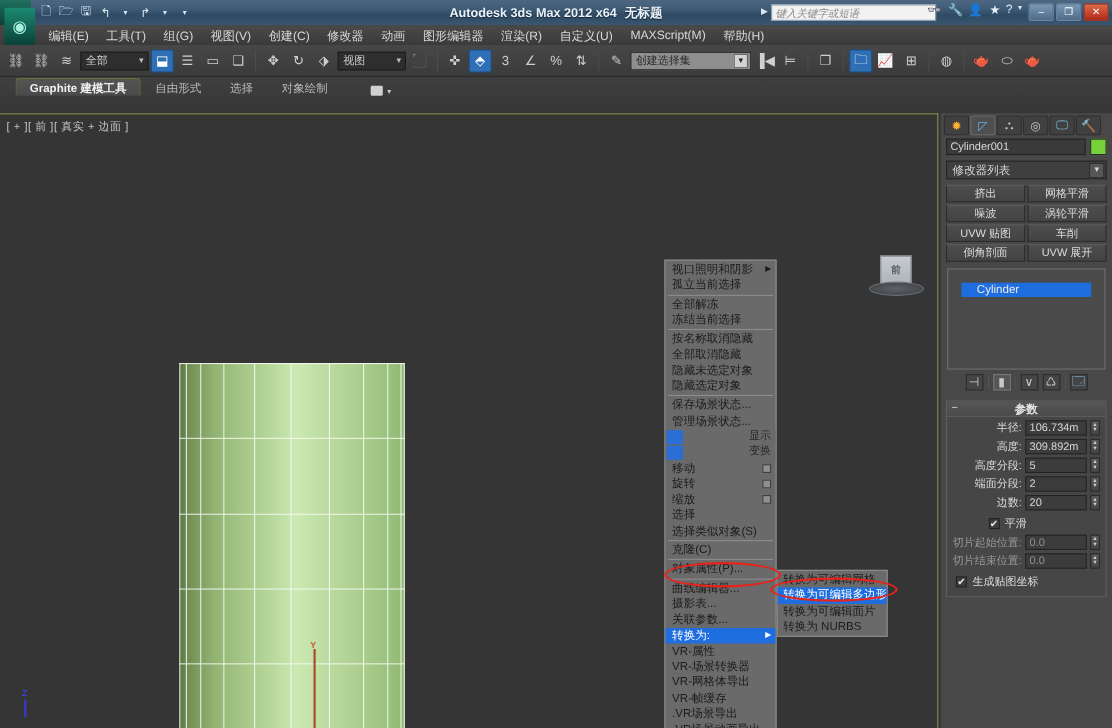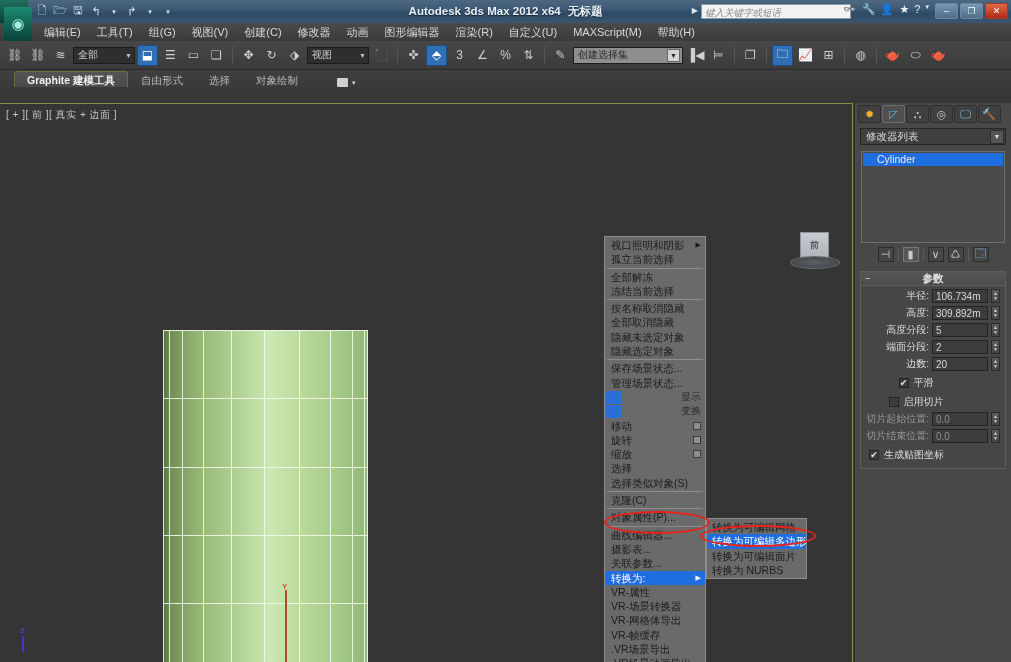--- a/index.html
+++ b/index.html
@@ -216,21 +216,21 @@
     display:flex; align-items:center; justify-content:center; font-size:7px; color:#dcdcdc;
   }
   .cp-btngrid { display:grid; grid-template-columns:1fr 1fr; gap:2px; padding:5px 5px 0 5px; }
   .cp-btn {
     height:16px; background:linear-gradient(to bottom,#4d4d4d,#434343);
     border:1px solid #2b2b2b; border-top-color:#5e5e5e;
     font-size:10px; color:#dcdcdc; display:flex; align-items:center; justify-content:center;
   }
   .cp-stack {
     margin:6px 6px 0 6px; height:92px; background:#4a4a4a; border:1px solid #6e6e6e;
-    padding:1px;
+    padding:12px;
   }
   .cp-stack .row {
     height:13px; line-height:13px; background:#1f6ee0; color:#e9e9e9;
     font-size:10.5px; padding-left:14px;
   }
   .cp-stackbtns {
     display:flex; align-items:center; gap:4px; padding:4px 0 0 0;
     justify-content:center; color:#c9c9c9; font-size:11px;
   }
   .cp-stackbtns .b {
@@ -492,26 +492,40 @@
   <div class="cmdpanel">
     <div class="cp-tabs">
       <div class="cp-tab" style="color:#ffb02e">✹</div>
       <div class="cp-tab act" style="color:#5ab4e8">◸</div>
       <div class="cp-tab">⛬</div>
       <div class="cp-tab">◎</div>
       <div class="cp-tab" style="color:#7ec8ee">🖵</div>
       <div class="cp-tab" style="color:#c8a26a">🔨</div>
     </div>
 
+    <div class="cp-namerow">
+      <div class="cp-name">Cylinder001</div>
+      <div class="cp-swatch"></div>
+    </div>
 
     <div class="cp-modlist">
       <span>修改器列表</span>
       <span class="arw">▼</span>
     </div>
 
+    <div class="cp-btngrid">
+      <div class="cp-btn">挤出</div>
+      <div class="cp-btn">网格平滑</div>
+      <div class="cp-btn">噪波</div>
+      <div class="cp-btn">涡轮平滑</div>
+      <div class="cp-btn">UVW 贴图</div>
+      <div class="cp-btn">车削</div>
+      <div class="cp-btn">倒角剖面</div>
+      <div class="cp-btn">UVW 展开</div>
+    </div>
 
     <div class="cp-stack">
       <div class="row">Cylinder</div>
     </div>
 
     <div class="cp-stackbtns">
       <div class="b">⊣</div>
       <div class="sep"></div>
       <div class="b act">▮</div>
       <div class="sep"></div>
@@ -551,25 +565,20 @@
         <span class="plab">边数:</span>
         <span class="pfield">20</span>
         <span class="spin">▲<br>▼</span>
       </div>
 
       <div class="crow">
         <span class="cbox checked">✔</span>
         <span class="plab">平滑</span>
         <span style="width:24px"></span>
       </div>
-      <div class="crow">
-        <span class="cbox"></span>
-        <span class="plab">启用切片</span>
-        <span style="width:24px"></span>
-      </div>
 
       <div class="prow">
         <span class="plab" style="color:#9a9a9a">切片起始位置:</span>
         <span class="pfield" style="color:#8f8f8f">0.0</span>
         <span class="spin">▲<br>▼</span>
       </div>
       <div class="prow">
         <span class="plab" style="color:#9a9a9a">切片结束位置:</span>
         <span class="pfield" style="color:#8f8f8f">0.0</span>
         <span class="spin">▲<br>▼</span>

